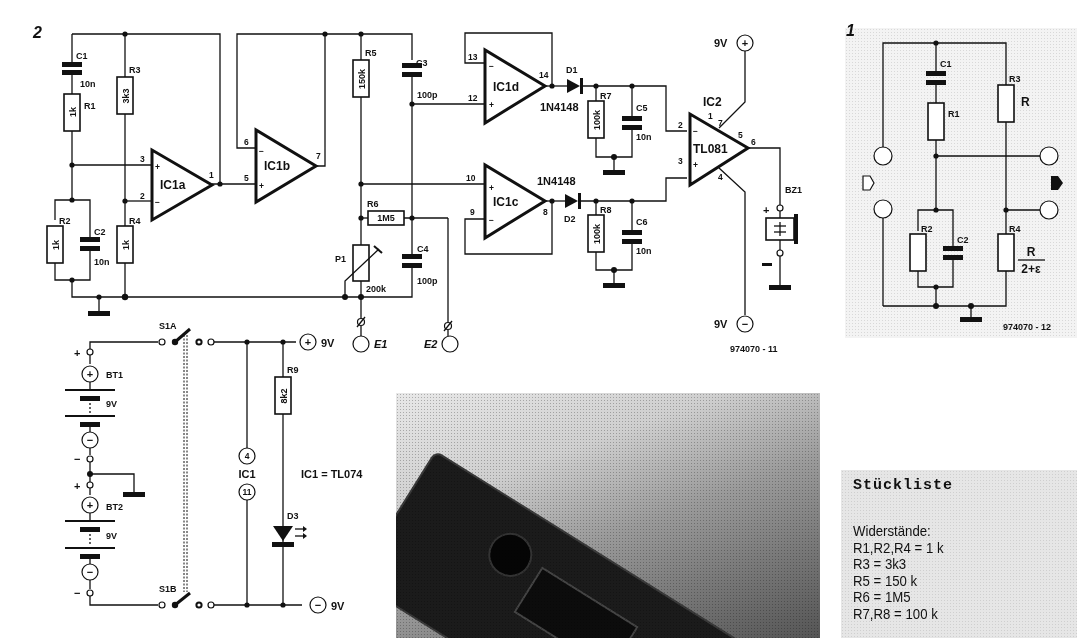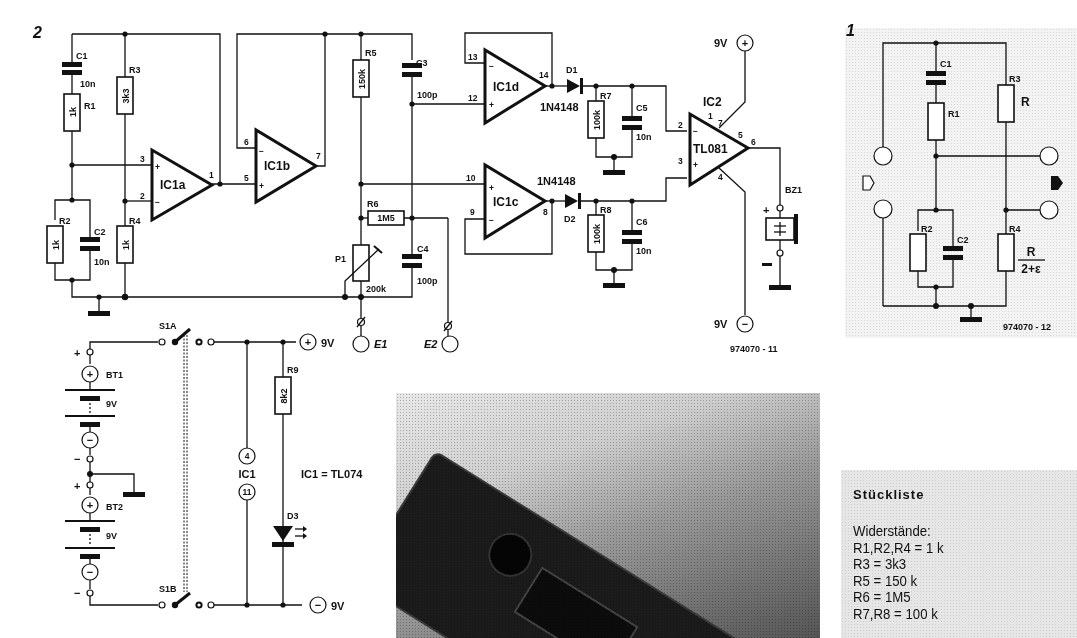--- a/index.html
+++ b/index.html
@@ -31,21 +31,21 @@
     background-size:3px 3px; }
   #photo .board { position:absolute; left:40px; top:60px; width:420px; height:150px;
     background:#1b1b1b; transform: rotate(32deg); transform-origin: 0 0; border-radius:6px;
     box-shadow: 0 0 0 2px #3a3a3a; }
   #photo .chip1 { position:absolute; left:150px; top:40px; width:110px; height:50px; background:#0c0c0c; border:2px solid #444; }
   #photo .knob { position:absolute; left:95px; top:25px; width:40px; height:40px; border-radius:50%; background:#050505; border:2px solid #333; }
   #parts { position:absolute; left:841px; top:470px; width:236px; height:168px;
     background-color:#e6e6e6;
     background-image: radial-gradient(#cfcfcf 0.6px, transparent 0.7px);
     background-size:3px 3px; }
-  #parts .title { position:absolute; left:12px; top:17px; font-family:Liberation Sans, sans-serif; font-weight:bold; font-size:13px; letter-spacing:1px; color:#111; }
+  #parts .title { position:absolute; left:12px; top:7px; font-family:Liberation Mono, monospace; font-weight:bold; font-size:15px; letter-spacing:1px; color:#111; }
   #parts .lines { position:absolute; left:12px; top:53px; font-family:"Liberation Sans", sans-serif; font-size:15px; line-height:16.5px; color:#111; transform: scaleX(0.88); transform-origin: 0 0; }
 </style>
 </head>
 <body>
 
 <div id="fig1-bg"></div>
 
 <svg id="schem" viewBox="0 0 1077 638" xmlns="http://www.w3.org/2000/svg">
   <defs>
     <g id="gndsym">

